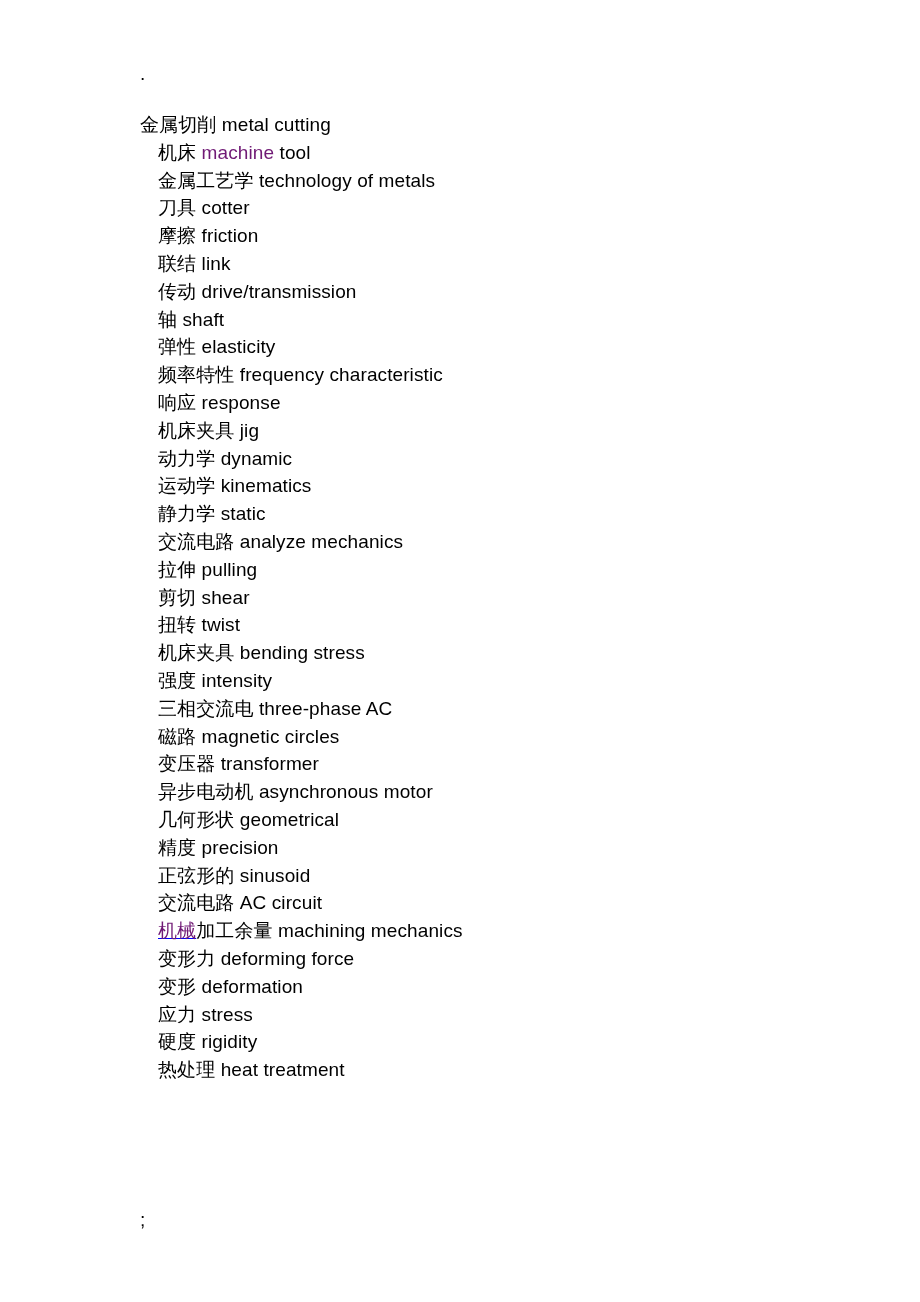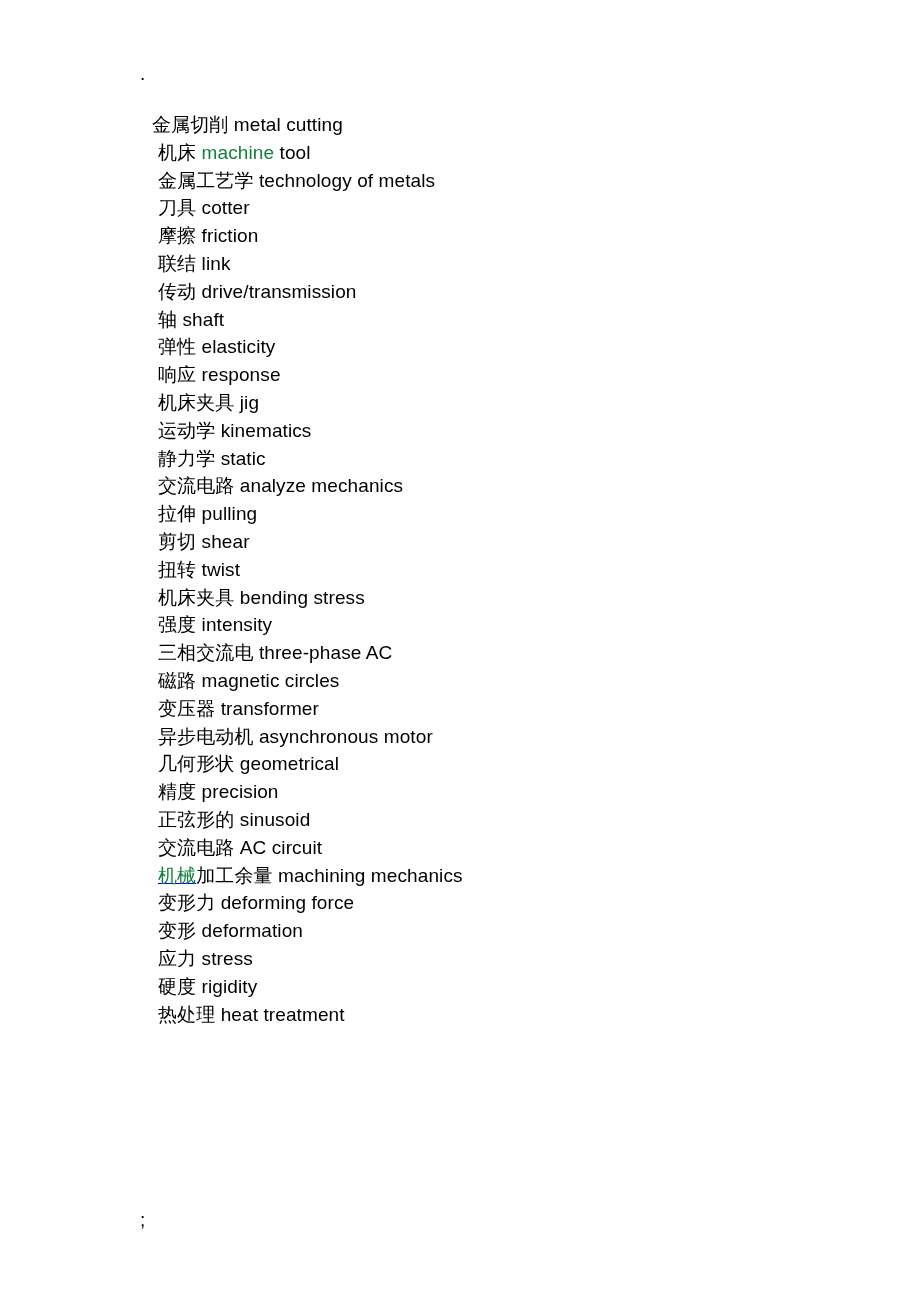--- a/index.html
+++ b/index.html
@@ -45,39 +45,39 @@
   .entry {
     font-size: 19px;
     line-height: 27.8px;
     color: #000000;
     white-space: nowrap;
     letter-spacing: 0.1px;
   }
 
   
   .entry.level-0 {
-    margin-left: 12px;
+    margin-left: 0px;
   }
 
   
   .entry.level-1 {
     margin-left: 18px;
   }
 
   .term {
     color: #000000;
   }
 
   .gloss {
     color: #000000;
   }
 
   
   .link-blue {
-    color: #15803d;
+    color: #701a75;
   }
 
   .link-blue.underlined {
     text-decoration: underline;
     text-decoration-color: #0000ff;
     text-underline-offset: 1px;
   }
 
   
   .stray-mark-bottom {
@@ -105,22 +105,24 @@
 
     <div id="entries-container">
         <div class="entry level-1"><span class="term">机床 </span><span class="link-blue">machine</span><span class="gloss"> tool</span></div>
         <div class="entry level-1"><span class="term">金属工艺学</span><span> </span><span class="gloss">technology of metals</span></div>
         <div class="entry level-1"><span class="term">刀具</span><span> </span><span class="gloss">cotter</span></div>
         <div class="entry level-1"><span class="term">摩擦</span><span> </span><span class="gloss">friction</span></div>
         <div class="entry level-1"><span class="term">联结</span><span> </span><span class="gloss">link</span></div>
         <div class="entry level-1"><span class="term">传动</span><span> </span><span class="gloss">drive/transmission</span></div>
         <div class="entry level-1"><span class="term">轴</span><span> </span><span class="gloss">shaft</span></div>
         <div class="entry level-1"><span class="term">弹性</span><span> </span><span class="gloss">elasticity</span></div>
+        <div class="entry level-1"><span class="term">频率特性</span><span> </span><span class="gloss">frequency characteristic</span></div>
         <div class="entry level-1"><span class="term">响应</span><span> </span><span class="gloss">response</span></div>
         <div class="entry level-1"><span class="term">机床夹具</span><span> </span><span class="gloss">jig</span></div>
+        <div class="entry level-1"><span class="term">动力学</span><span> </span><span class="gloss">dynamic</span></div>
         <div class="entry level-1"><span class="term">运动学</span><span> </span><span class="gloss">kinematics</span></div>
         <div class="entry level-1"><span class="term">静力学</span><span> </span><span class="gloss">static</span></div>
         <div class="entry level-1"><span class="term">交流电路</span><span> </span><span class="gloss">analyze mechanics</span></div>
         <div class="entry level-1"><span class="term">拉伸</span><span> </span><span class="gloss">pulling</span></div>
         <div class="entry level-1"><span class="term">剪切</span><span> </span><span class="gloss">shear</span></div>
         <div class="entry level-1"><span class="term">扭转</span><span> </span><span class="gloss">twist</span></div>
         <div class="entry level-1"><span class="term">机床夹具</span><span> </span><span class="gloss">bending stress</span></div>
         <div class="entry level-1"><span class="term">强度</span><span> </span><span class="gloss">intensity</span></div>
         <div class="entry level-1"><span class="term">三相交流电</span><span> </span><span class="gloss">three-phase AC</span></div>
         <div class="entry level-1"><span class="term">磁路</span><span> </span><span class="gloss">magnetic circles</span></div>

